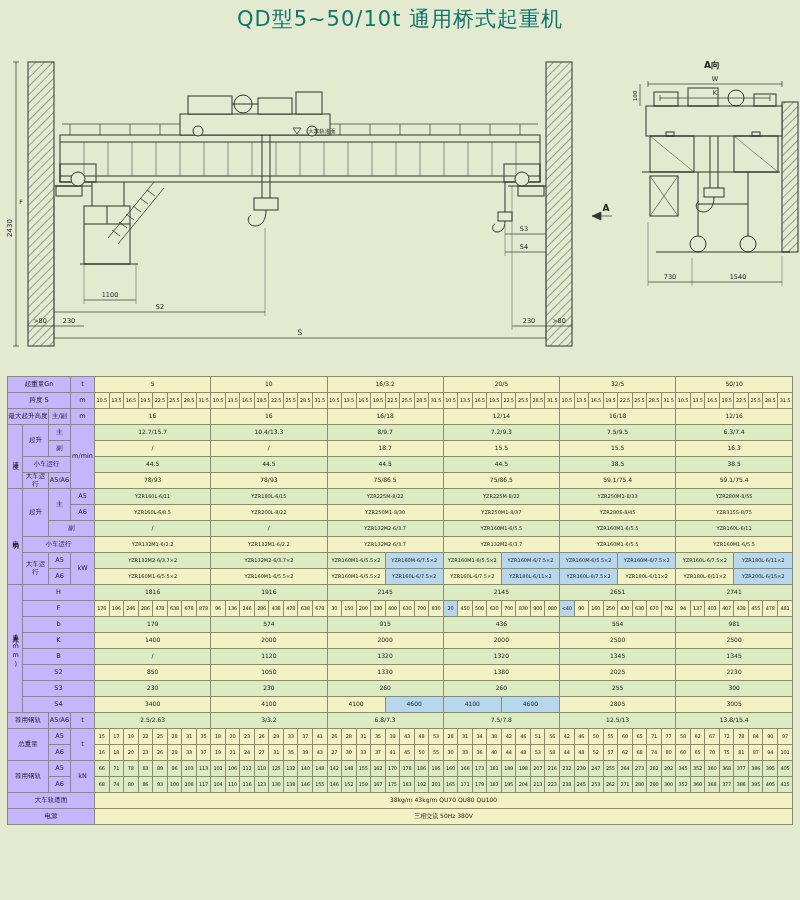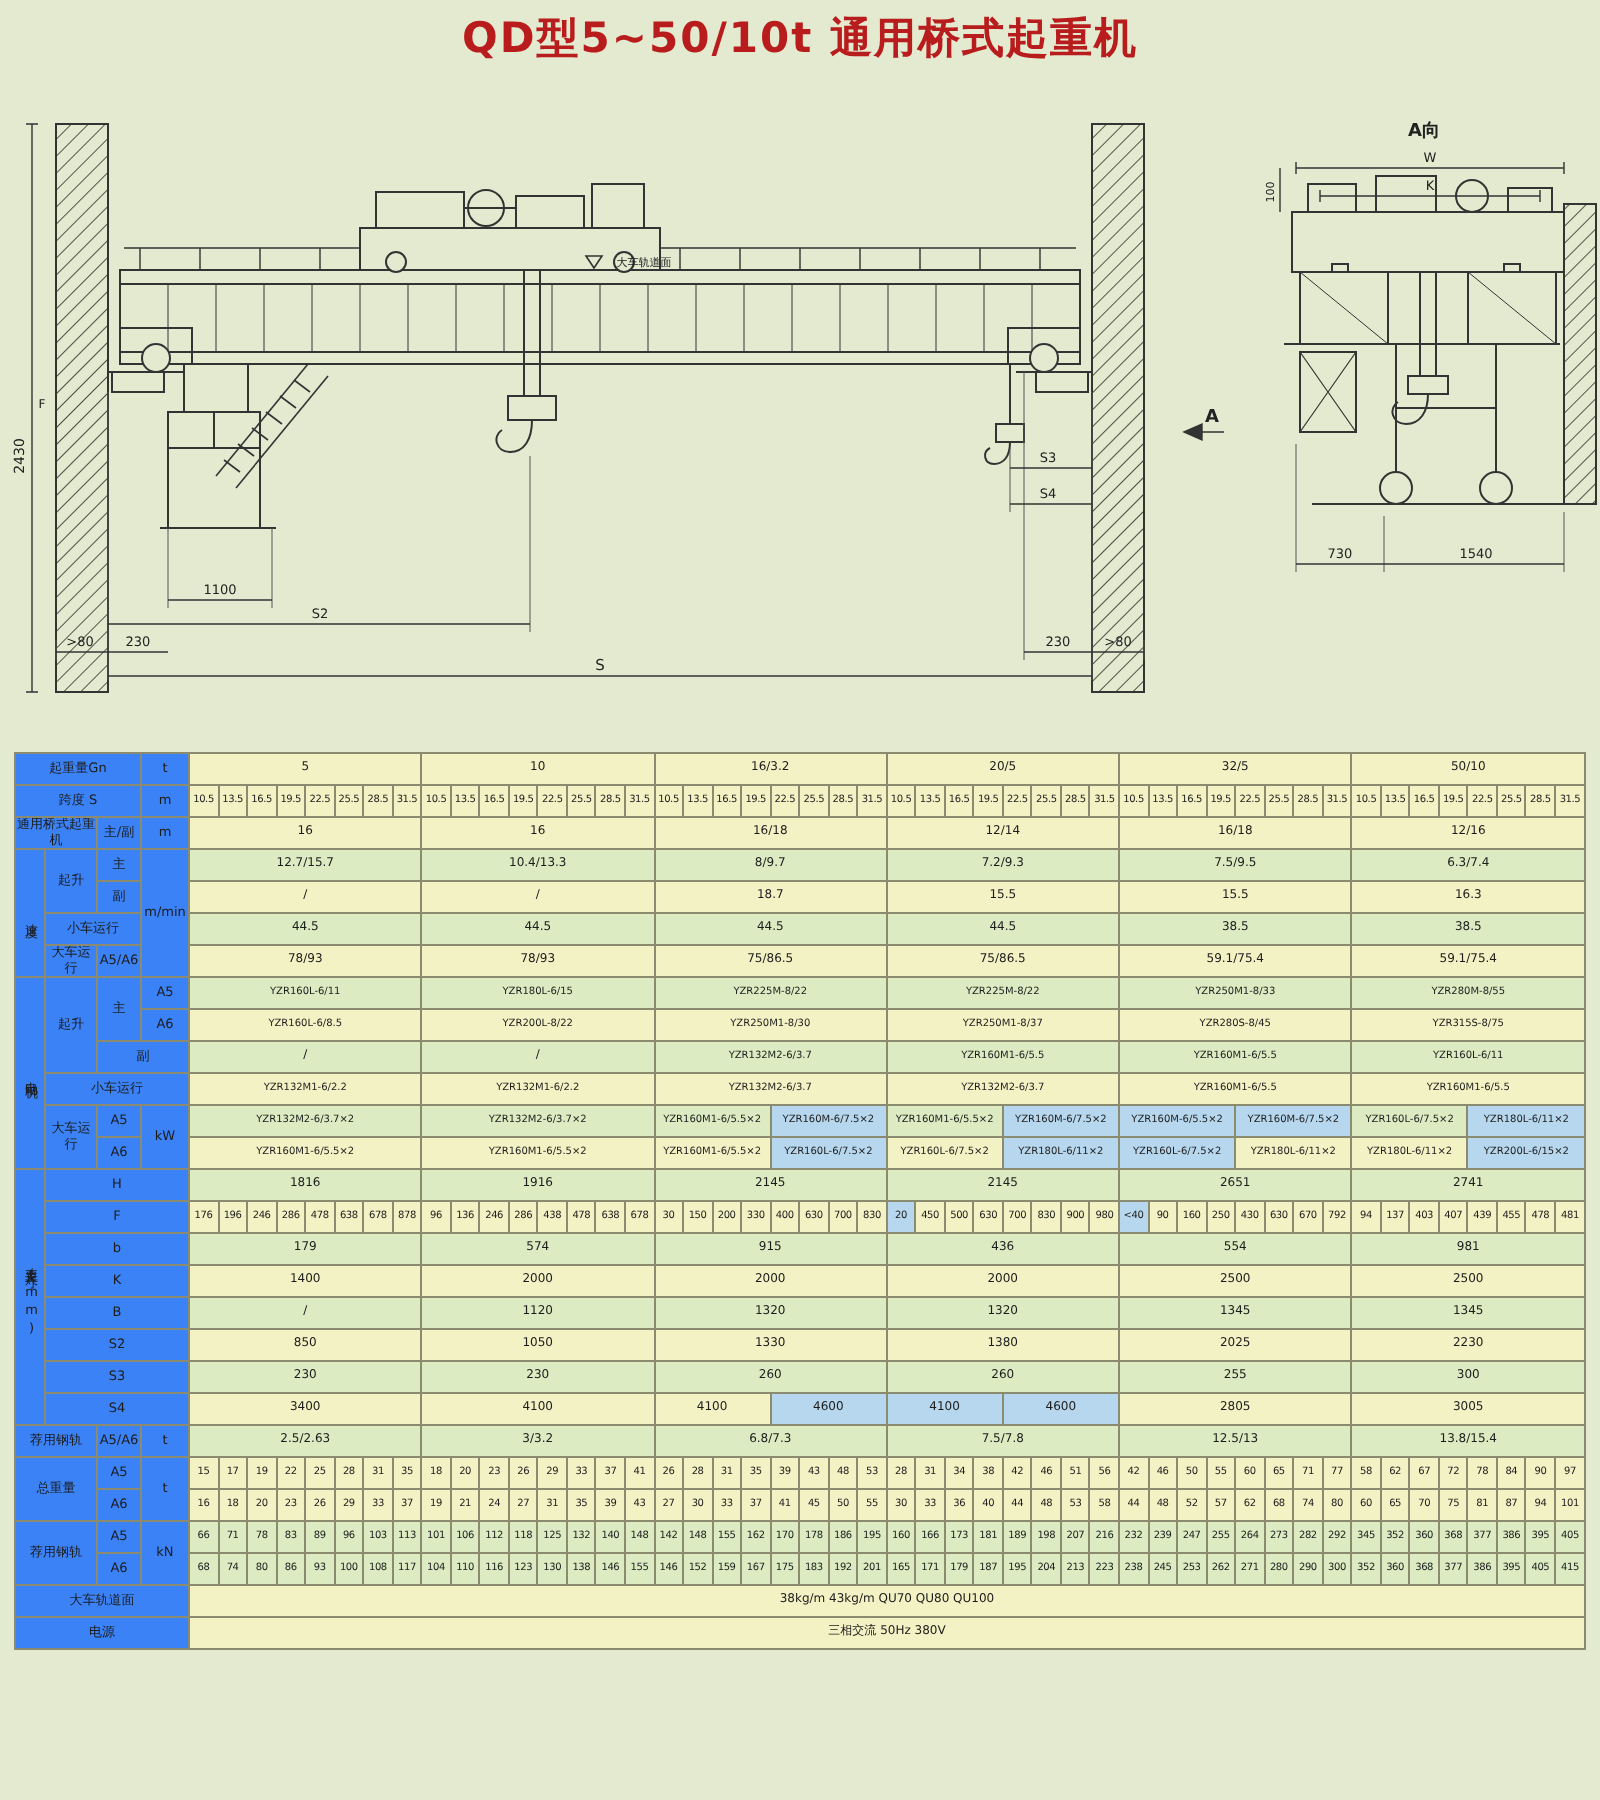--- a/index.html
+++ b/index.html
@@ -1,28 +1,28 @@
 <!DOCTYPE html>
 <html><head>
 <meta charset="utf-8">
 <style>
   *{box-sizing:border-box;margin:0;padding:0}
   html,body{width:800px;height:900px;overflow:hidden}
   body{background:#e3ead0;font-family:"DejaVu Sans","Liberation Sans",sans-serif}
   .title{height:38px;display:flex;align-items:center;justify-content:center;
-         color:#b91c1c;font-weight:bold;font-size:21px;letter-spacing:1px}
+         color:#0f766e;font-weight:normal;font-size:21px;letter-spacing:1px}
   .drawing{position:relative;width:800px;height:336px}
   svg{display:block}
   svg text{font-family:"DejaVu Sans","Liberation Sans",sans-serif;fill:#222;stroke:none}
   .spec{margin:2px 7px 0 7px}
   table{border-collapse:collapse;table-layout:fixed;width:786px}
   td{border:1px solid #8b8b70;text-align:center;vertical-align:middle;
      padding:0;height:16px;overflow:hidden;font-size:6px;line-height:1.15;
      color:#1c1c1c;word-break:break-all}
-  td.lab{background:#3b82f6;font-size:6.5px}
+  td.lab{background:#c4b5fd;font-size:6.5px}
   td.y{background:#f3f2c4}
   td.g{background:#dcebc2}
   td.bl{background:#b7d7ee}
   td.xs{font-size:5px;letter-spacing:-0.2px}
   td.mot{font-size:5px}
   td.v{writing-mode:vertical-lr;text-orientation:upright;letter-spacing:1px}
 </style>
 </head>
 <body>
 
@@ -309,21 +309,21 @@
             <td class="xs y">10.5</td>
             <td class="xs y">13.5</td>
             <td class="xs y">16.5</td>
             <td class="xs y">19.5</td>
             <td class="xs y">22.5</td>
             <td class="xs y">25.5</td>
             <td class="xs y">28.5</td>
             <td class="xs y">31.5</td>
           </tr>
           <tr>
-            <td colspan="2" class="lab">通用桥式起重机</td>
+            <td colspan="2" class="lab">最大起升高度</td>
             <td class="lab">主/副</td>
             <td class="lab">m</td>
             <td colspan="8" class="y">16</td>
             <td colspan="8" class="y">16</td>
             <td colspan="8" class="y">16/18</td>
             <td colspan="8" class="y">12/14</td>
             <td colspan="8" class="y">16/18</td>
             <td colspan="8" class="y">12/16</td>
           </tr>
           <tr>

